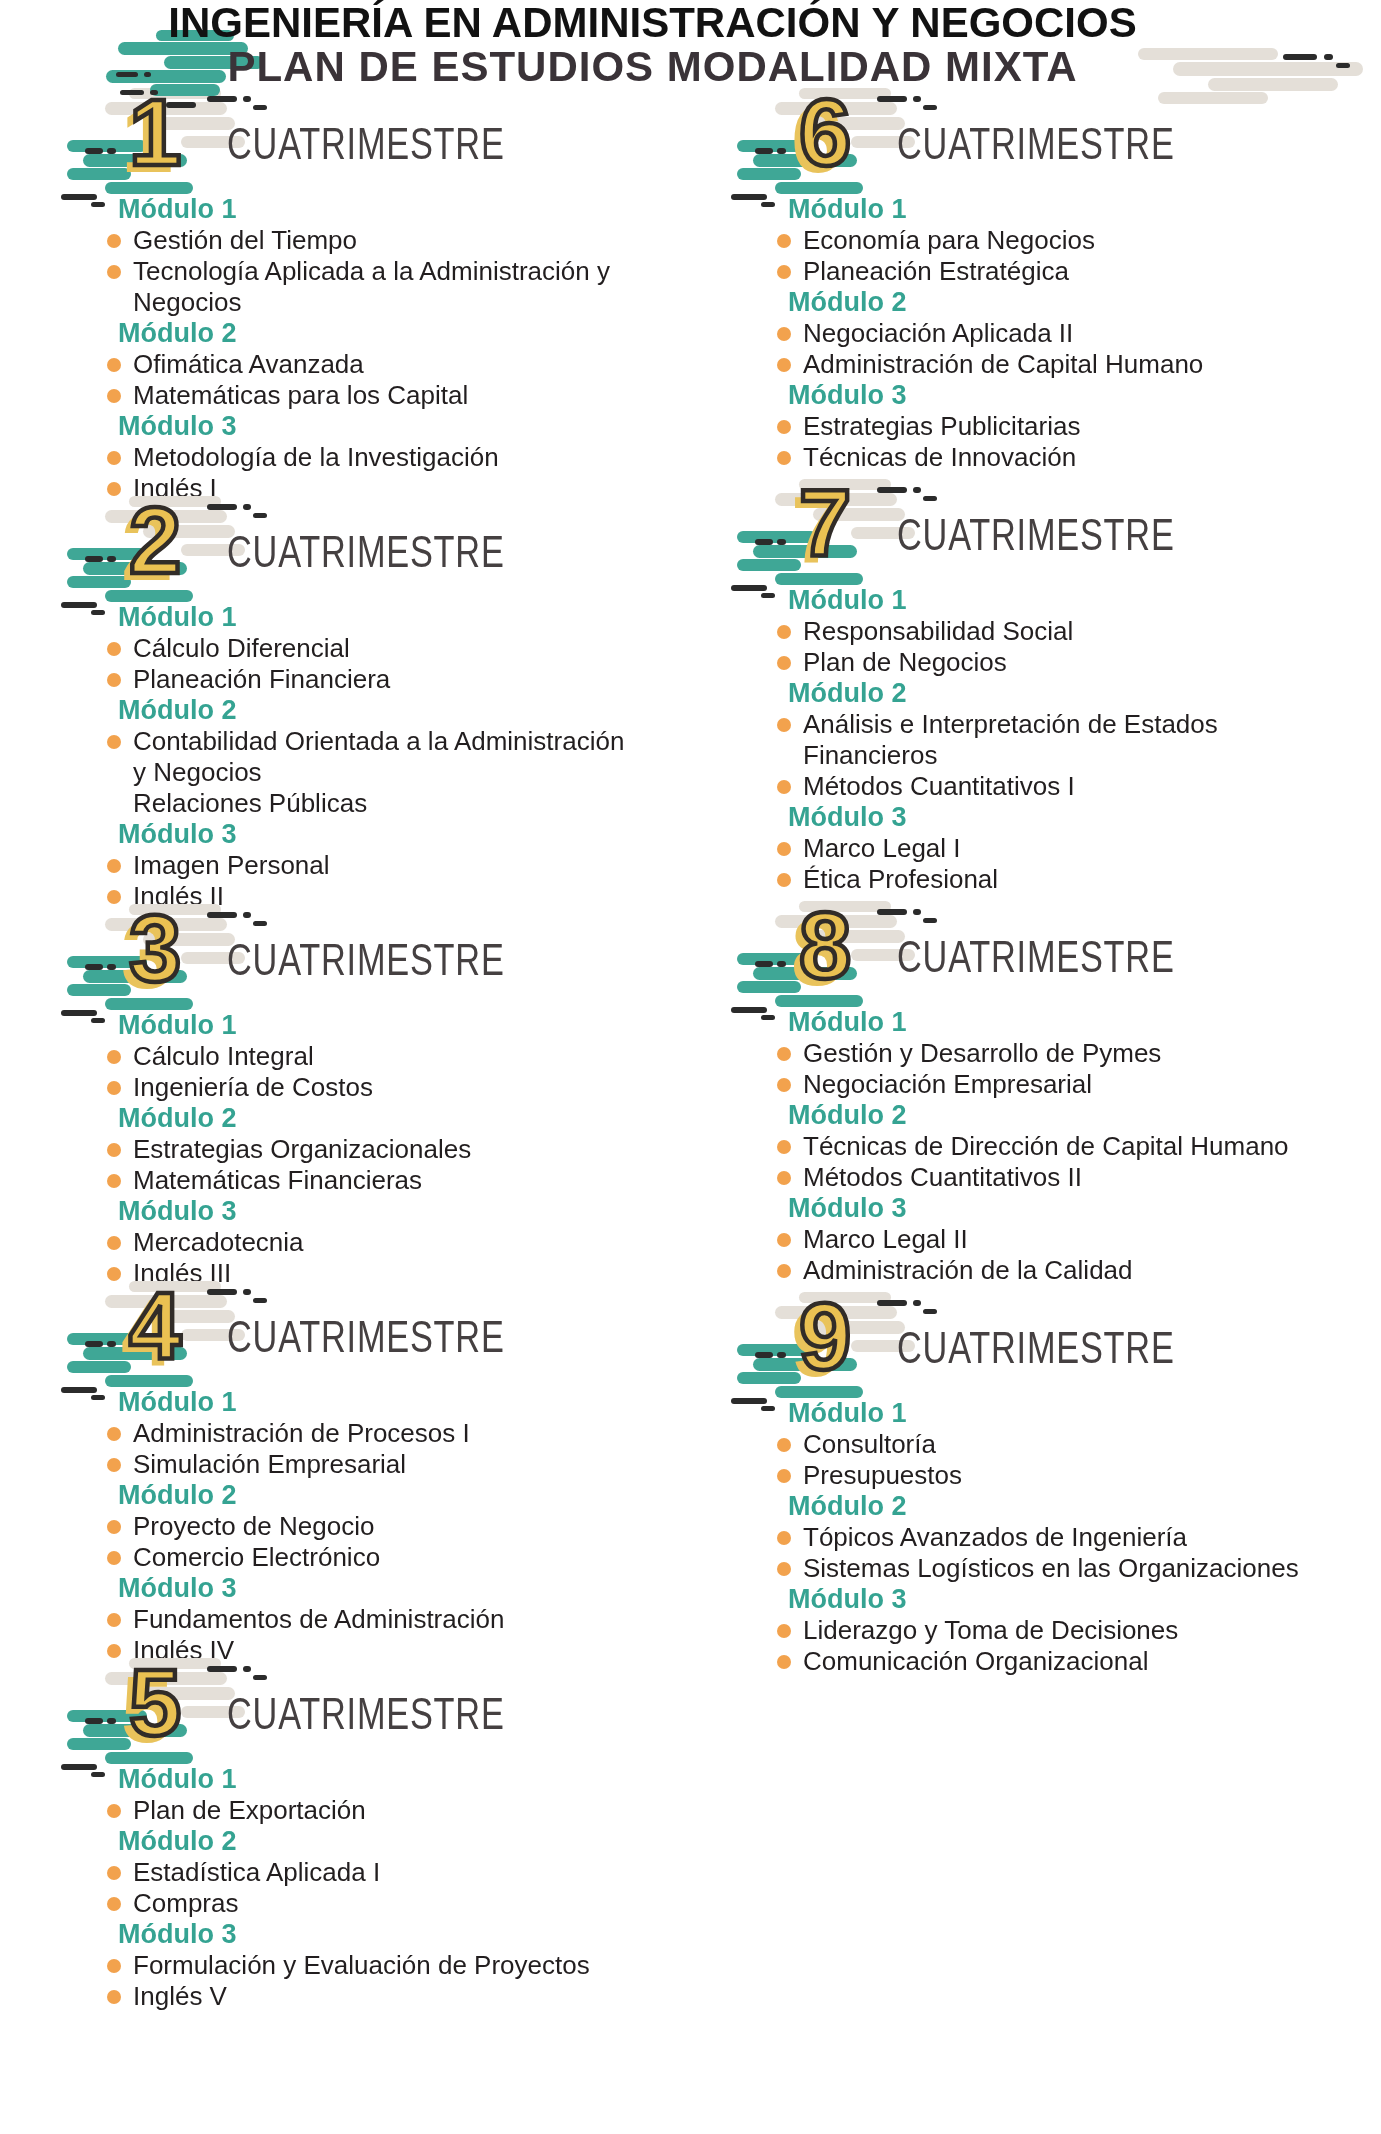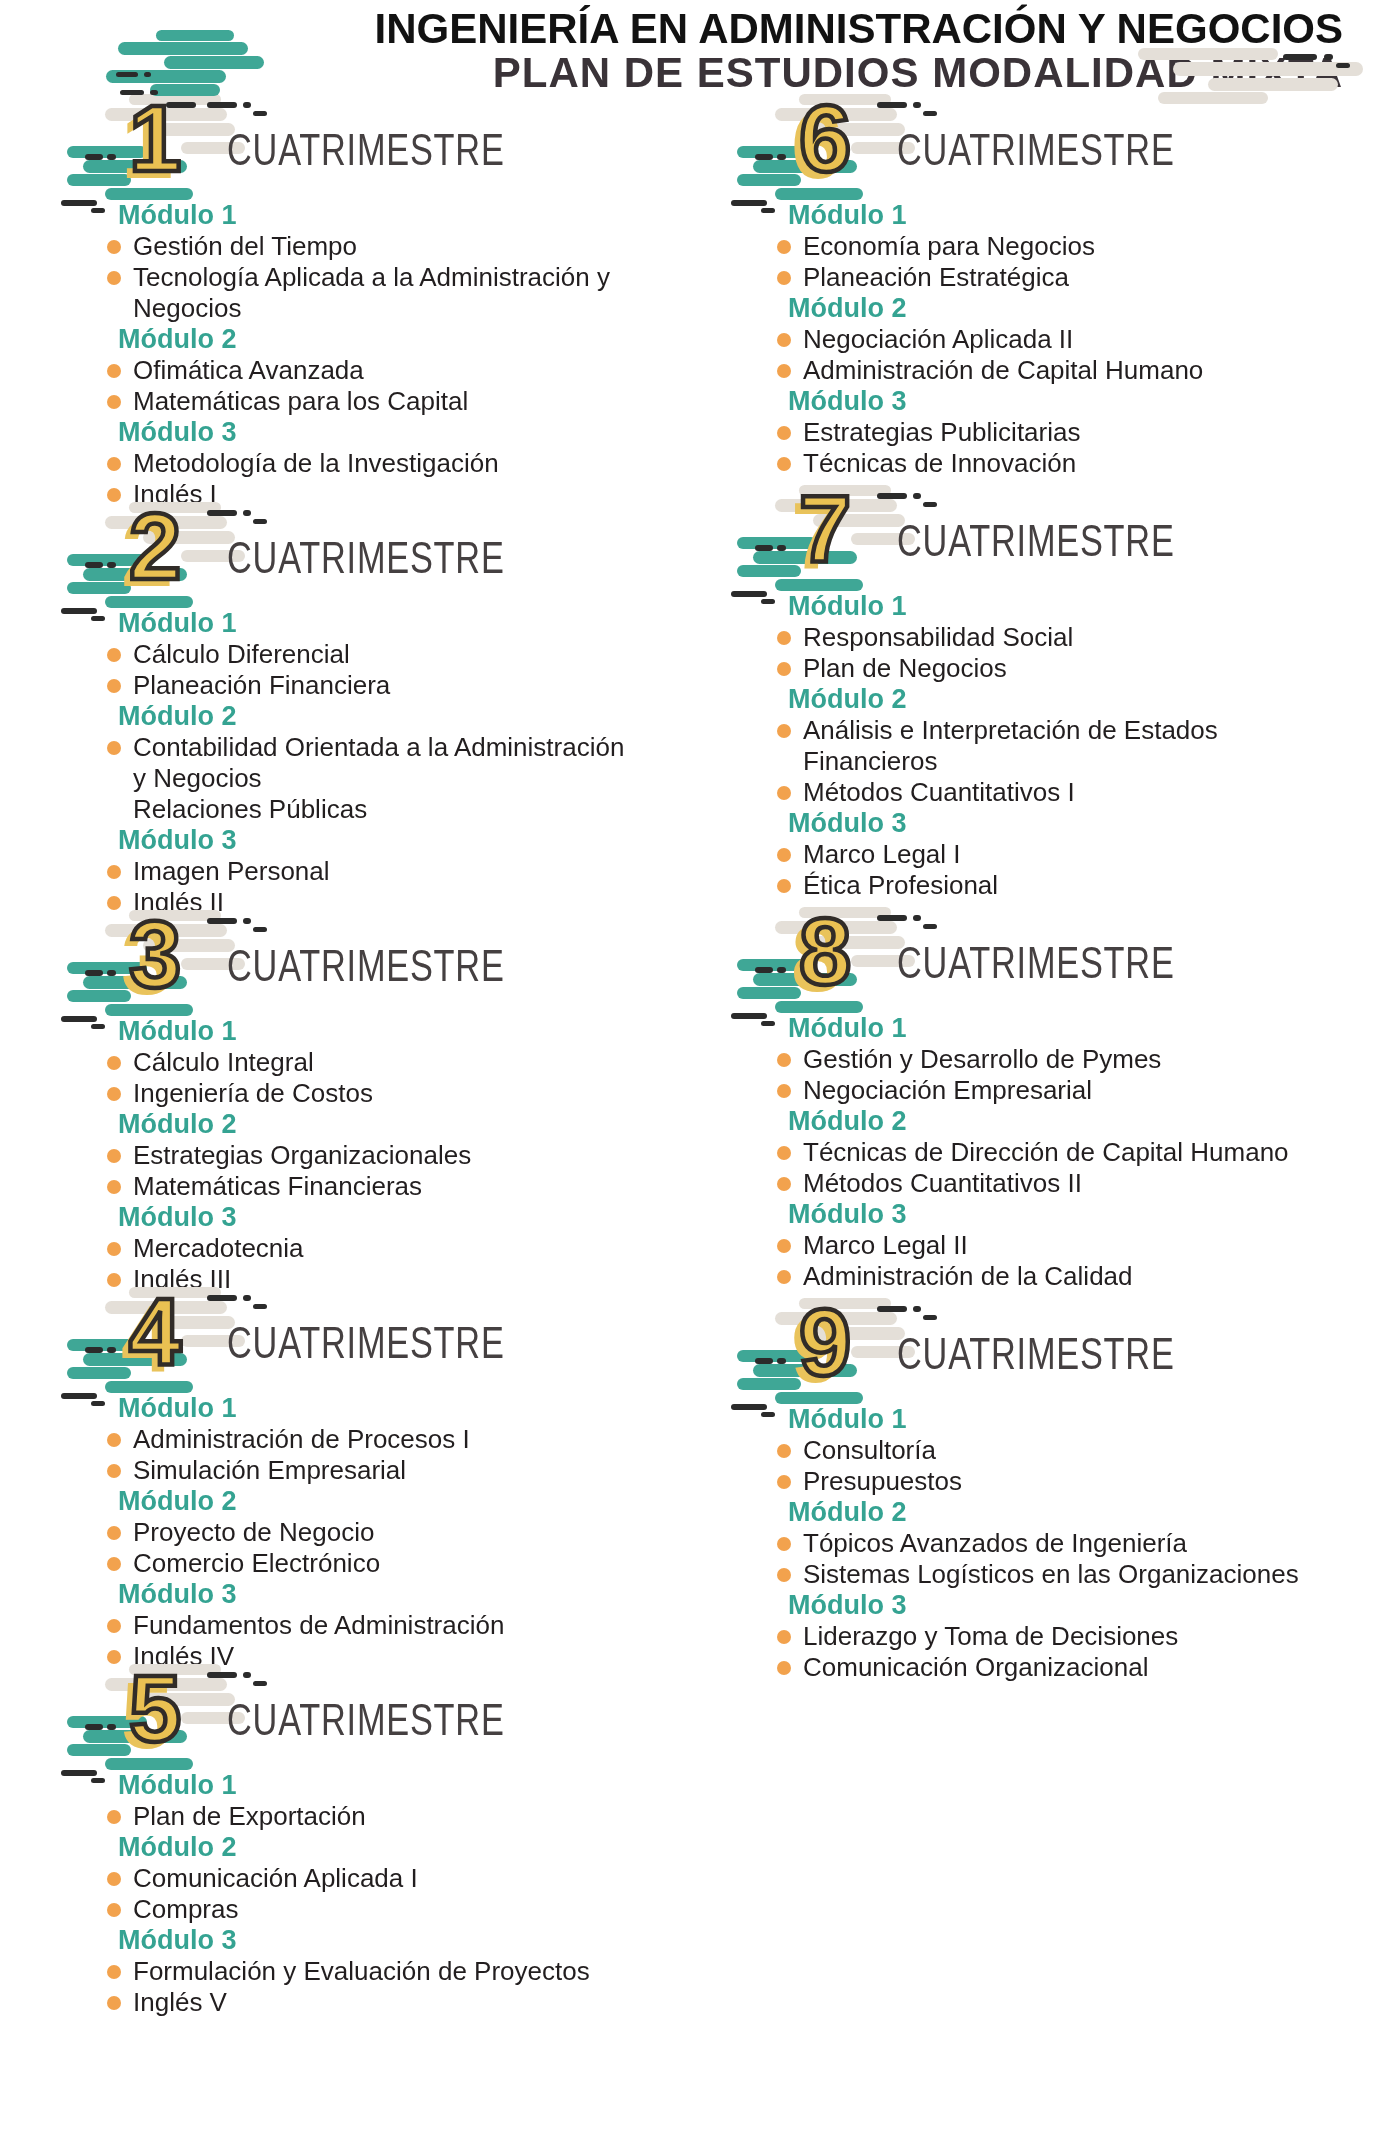--- a/index.html
+++ b/index.html
@@ -11,21 +11,21 @@
     --cloud:#E4DFD8;
     --subtitle:#3A3338;
     --text:#221E1F;
   }
   *{margin:0;padding:0;box-sizing:border-box;}
   html,body{background:#ffffff;}
   body{font-family:"Liberation Sans",sans-serif;color:var(--text);}
   .page{position:relative;width:1381px;height:2134px;background:#fff;overflow:hidden;}
 
   
-  .hdr{position:relative;padding-top:7px;text-align:right;z-index:1;}
+  .hdr{position:relative;padding-top:1px;text-align:center;z-index:1;}
   .hdr-inner{display:inline-block;transform:translateX(-38px);}
   h1.title{font-size:42px;font-weight:700;color:#121212;letter-spacing:0px;line-height:1.05;position:relative;z-index:2;}
   h2.subtitle{font-size:42px;font-weight:800;color:var(--subtitle);letter-spacing:1px;line-height:1.0;margin-top:1px;position:relative;z-index:2;}
 
   .cl{position:absolute;border-radius:99px;}
   .cl.g{background:var(--cloud);}
   .cl.t{background:var(--teal);}
   .cl.d{background:var(--dark);}
 
   .decor{position:absolute;z-index:0;}
@@ -372,21 +372,21 @@
     </div>
     <div class="modules">
             <div class="module-title">Módulo 1</div>
             <div class="course">
               <span class="bullet"></span>
               <span class="course-label">Plan de Exportación</span>
             </div>
             <div class="module-title">Módulo 2</div>
             <div class="course">
               <span class="bullet"></span>
-              <span class="course-label">Comunicación Aplicada I</span>
+              <span class="course-label">Estadística Aplicada I</span>
             </div>
             <div class="course">
               <span class="bullet"></span>
               <span class="course-label">Compras</span>
             </div>
             <div class="module-title">Módulo 3</div>
             <div class="course">
               <span class="bullet"></span>
               <span class="course-label">Formulación y Evaluación de Proyectos</span>
             </div>

